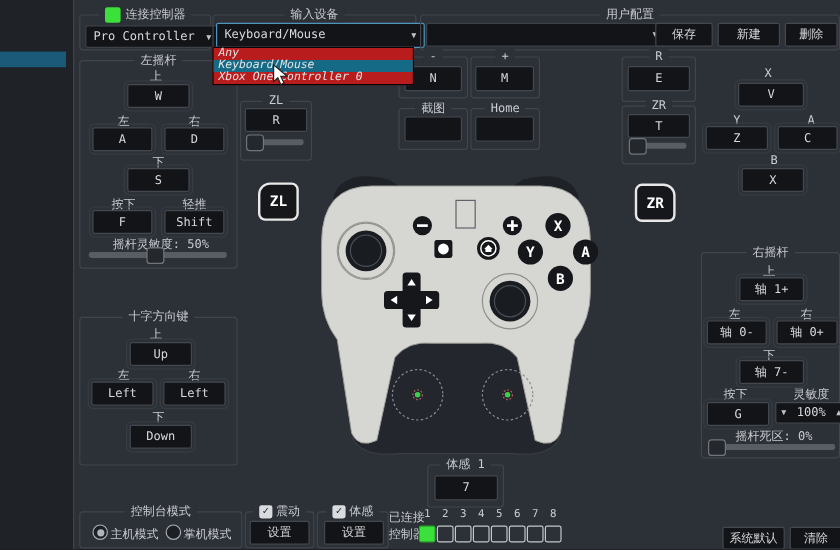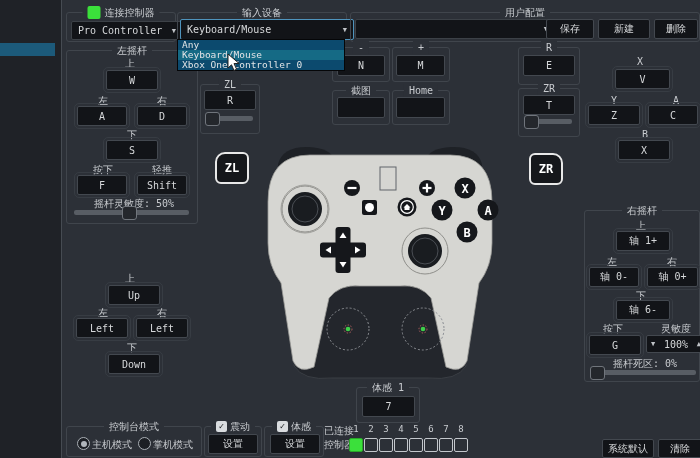--- a/index.html
+++ b/index.html
@@ -15,21 +15,21 @@
   .btn{position:absolute;background:#121418;border:1px solid #43484f;border-radius:2px;
     color:#d6d8da;font-size:10px;display:flex;align-items:center;justify-content:center;
     white-space:nowrap;overflow:hidden;}
   .kbtn{outline:1px solid #373c43;outline-offset:2px;}
   .combo{position:absolute;background:#121418;border:1px solid #3c4147;border-radius:2px;
     display:flex;align-items:center;padding:0 6px;color:#d6d8da;font-size:10px;}
   .combo .arr{margin-left:auto;font-size:7px;color:#c0c3c7;}
   .slider{position:absolute;height:5px;background:#585d64;border-radius:2px;}
   .sl-handle{position:absolute;top:-4px;width:13px;height:12px;background:#24272c;
     border:1px solid #70757c;border-radius:3px;}
-  .ddlist{position:absolute;background:#0c4a6e;border:1px solid #050608;z-index:30;}
+  .ddlist{position:absolute;background:#b91c1c;border:1px solid #050608;z-index:30;font-style:italic;}
   .dditem{height:10px;line-height:10px;padding:0 4px;font-size:9.5px;color:#e2e4e6;white-space:nowrap;}
   .dditem.sel{background:#156a85;}
   .chk{position:absolute;width:11px;height:11px;border-radius:2px;background:#d9dcdf;
     color:#16181c;font-size:9px;line-height:11px;text-align:center;}
   .radio{position:absolute;width:11px;height:11px;border-radius:50%;border:1px solid #a9aeb4;background:#1c1f24;}
   .radio.on::after{content:"";position:absolute;left:2.5px;top:2.5px;width:6px;height:6px;border-radius:50%;background:#b0b5bb;}
   .cbox{position:absolute;width:12px;height:12px;border:1px solid #c3c7cc;border-radius:2px;background:transparent;}
   .cbox.on{background:#3be03b;border-color:#2aa82a;}
   .badge{position:absolute;width:30px;height:28px;background:#15171b;border:2px solid #e8e8e8;
     color:#fff;font-weight:bold;font-size:12px;display:flex;align-items:center;justify-content:center;}
@@ -100,20 +100,23 @@
   <div class="btn kbtn" style="left:106px;top:140px;width:50px;height:18px">S</div>
   <div class="lbl" style="left:90px;top:163px;width:26px">按下</div>
   <div class="lbl" style="left:149px;top:163px;width:26px">轻推</div>
   <div class="btn kbtn" style="left:77px;top:175px;width:48px;height:18px">F</div>
   <div class="btn kbtn" style="left:137px;top:175px;width:48px;height:18px">Shift</div>
   <div class="lbl" style="left:94px;top:197px;width:80px">摇杆灵敏度: 50%</div>
   <div class="slider" style="left:74px;top:210px;width:115px">
     <div class="sl-handle" style="left:48px"></div>
   </div>
 
+  <div class="group" style="left:66px;top:264px;width:130px;height:122px">
+    <div class="gtitle">十字方向键</div>
+  </div>
   <div class="lbl" style="left:120px;top:272px;width:20px">上</div>
   <div class="btn kbtn" style="left:108px;top:285px;width:50px;height:18px">Up</div>
   <div class="lbl" style="left:93px;top:306px;width:20px">左</div>
   <div class="lbl" style="left:152px;top:306px;width:20px">右</div>
   <div class="btn kbtn" style="left:76px;top:318px;width:50px;height:18px">Left</div>
   <div class="btn kbtn" style="left:136px;top:318px;width:50px;height:18px">Left</div>
   <div class="lbl" style="left:122px;top:341px;width:20px">下</div>
   <div class="btn kbtn" style="left:108px;top:354px;width:50px;height:18px">Down</div>
 
   <div class="group" style="left:200px;top:84px;width:58px;height:48px">
@@ -169,21 +172,21 @@
   <div class="group" style="left:584px;top:210px;width:114px;height:170px">
     <div class="gtitle">右摇杆</div>
   </div>
   <div class="lbl" style="left:631px;top:219px;width:20px">上</div>
   <div class="btn kbtn" style="left:616px;top:231px;width:52px;height:18px">轴 1+</div>
   <div class="lbl" style="left:602px;top:255px;width:20px">左</div>
   <div class="lbl" style="left:662px;top:255px;width:20px">右</div>
   <div class="btn kbtn" style="left:589px;top:267px;width:48px;height:18px">轴 0-</div>
   <div class="btn kbtn" style="left:647px;top:267px;width:49px;height:18px">轴 0+</div>
   <div class="lbl" style="left:631px;top:289px;width:20px">下</div>
-  <div class="btn kbtn" style="left:616px;top:300px;width:52px;height:18px">轴 6-</div>
+  <div class="btn kbtn" style="left:616px;top:300px;width:52px;height:18px">轴 7-</div>
   <div class="lbl" style="left:600px;top:322px;width:26px">按下</div>
   <div class="lbl" style="left:660px;top:322px;width:32px">灵敏度</div>
   <div class="btn kbtn" style="left:589px;top:335px;width:50px;height:18px">G</div>
   <div class="spin" style="left:646px;top:335px;width:50px;height:16px">
     <span class="sarr">▼</span>
     <span>100%</span>
     <span class="sarr">▲</span>
   </div>
   <div class="lbl" style="left:613px;top:357px;width:60px">摇杆死区: 0%</div>
   <div class="slider" style="left:590px;top:370px;width:106px">

